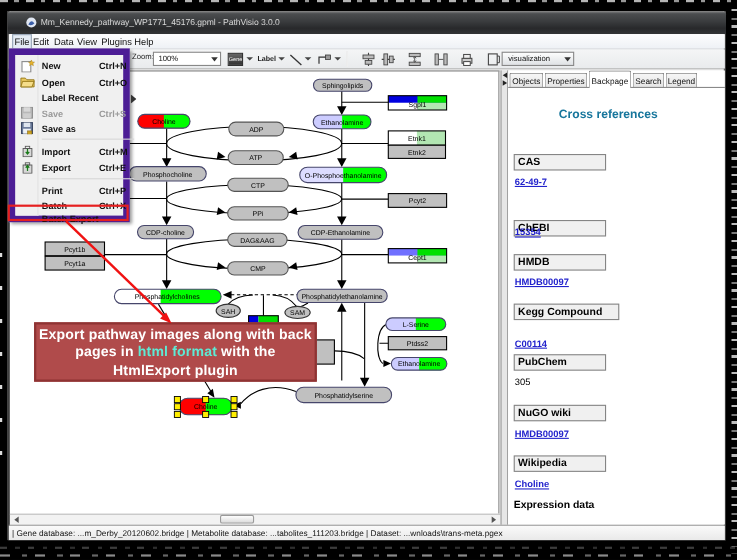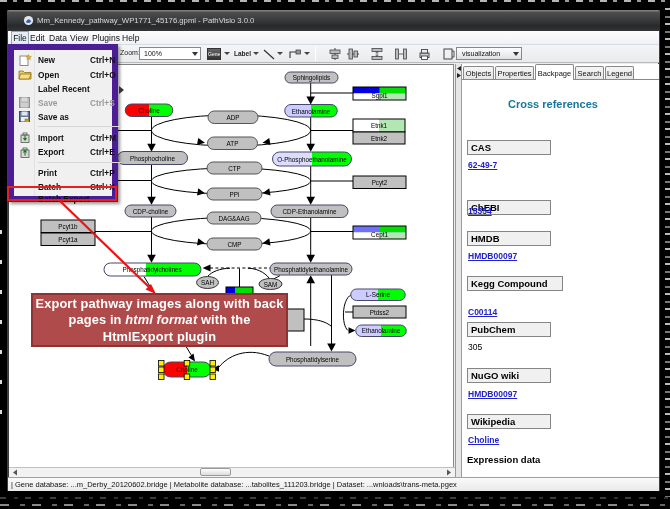--- a/index.html
+++ b/index.html
@@ -69,21 +69,21 @@
   background:#f0f0f0; border-right:1px solid #e2e2e2; }
 .fmi { position:absolute; left:24px; height:14px; line-height:14px; }
 .fms { position:absolute; left:76px; height:14px; line-height:14px; }
 .fsep { position:absolute; left:24px; width:84px; height:1px; background:#d7d7d7; }
 .gray { color:#9a9a9a; }
 #redrect { left:7px; top:186px; width:110px; height:15px; border:2px solid #e62020; z-index:45; }
 
 #redbox { left:31px; top:293px; width:257px; height:54px; background:#b04b4b;
   border:2px solid #8e3333; z-index:30; color:#fff; font-weight:bold; font-size:12.8px;
   text-align:center; line-height:16.4px; padding-top:1px; white-space:nowrap; letter-spacing:0.15px;}
-#redbox .grn { color:#ffffff;font-style:italic; }
+#redbox .grn { color:#5eead4; }
 #arrowsvg { left:0; top:0; width:670px; height:509px; z-index:50; pointer-events:none;}
 </style>
 </head>
 <body>
 <div id="dashtop" class="abs"></div>
 <div id="dashbot" class="abs"></div>
 <div id="dashright" class="abs"></div>
 <div id="dashleft" class="abs"></div>
 <div id="win" class="abs"></div>
 <div id="titlebar" class="abs"></div>

